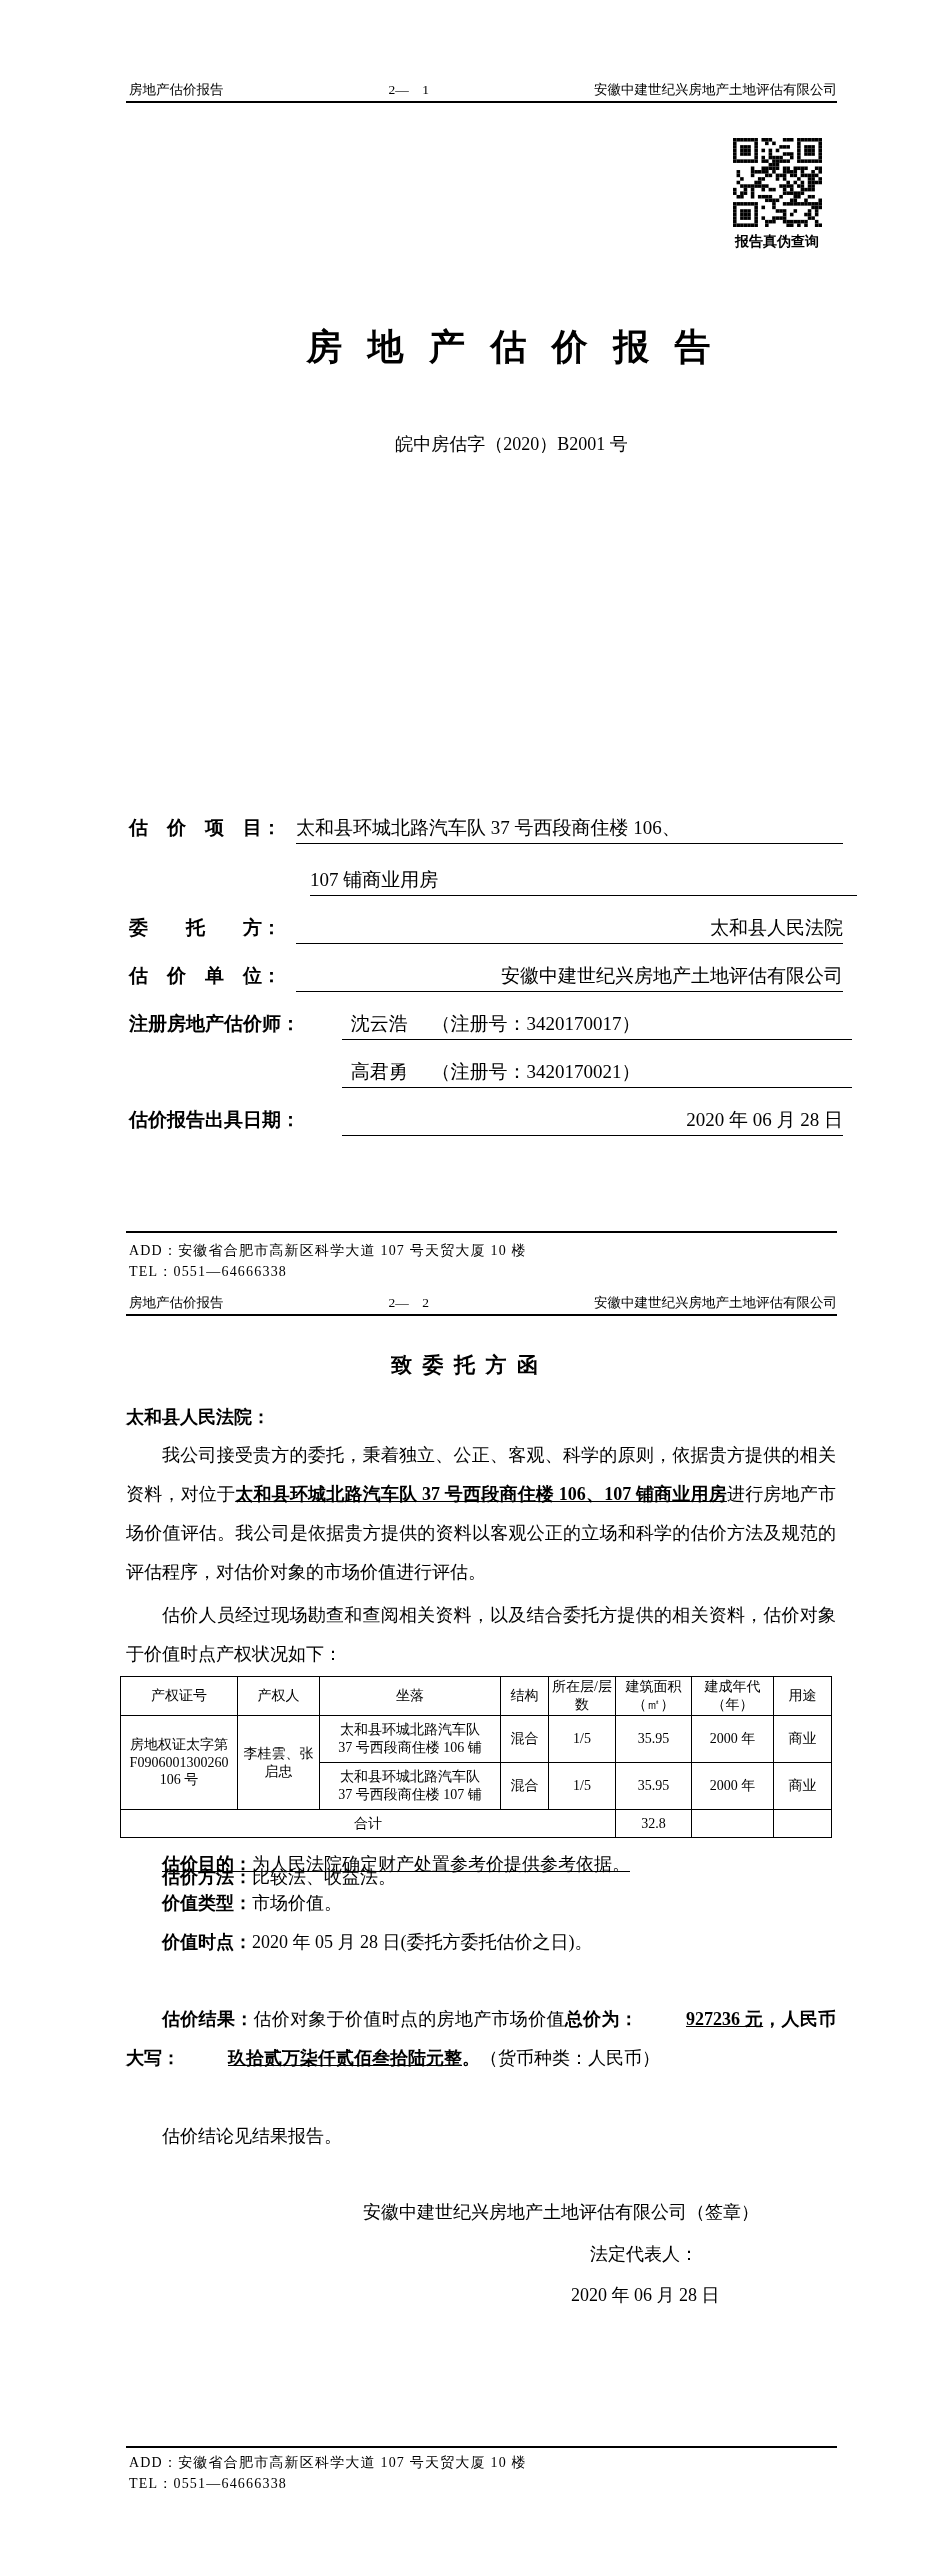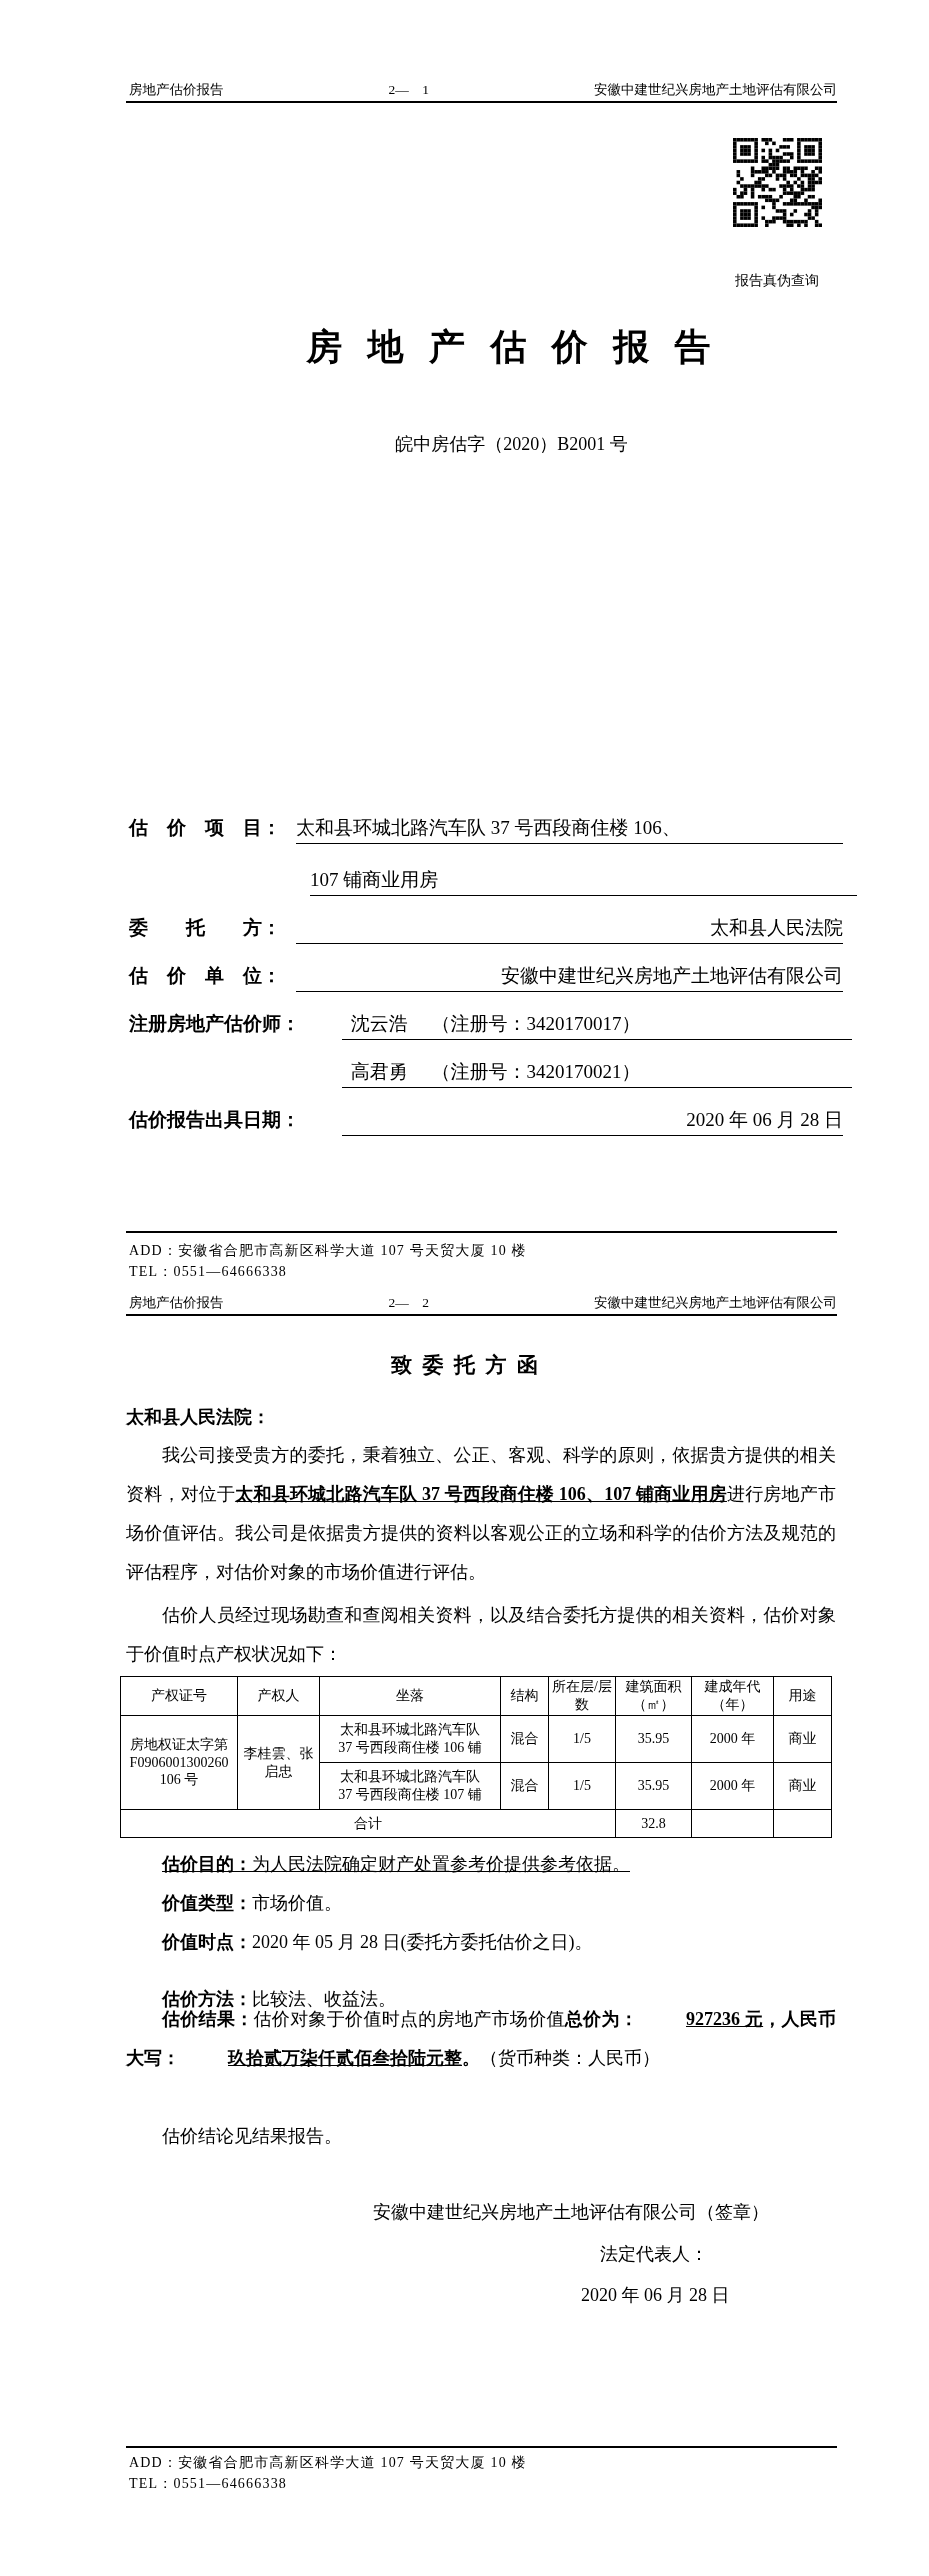--- a/index.html
+++ b/index.html
@@ -22,24 +22,24 @@
   .salutation{position:absolute;left:126px;font-size:18px;font-weight:bold;}
   .para{position:absolute;left:126px;width:710px;font-size:18px;line-height:39px;text-align:justify;}
   .indent{text-indent:36px;}
   .em-bu{font-weight:bold;text-decoration:underline;}
   .bold{font-weight:bold;}
   .bu{font-weight:bold;text-decoration:underline;padding-left:48px;}
   table.prop{position:absolute;left:120px;top:1676px;width:712px;border-collapse:collapse;
              font-size:14px;line-height:17.6px;table-layout:fixed;}
   table.prop td,table.prop th{border:1.2px solid #000;text-align:center;vertical-align:middle;
              font-weight:normal;padding:1.2px 2.3px;word-break:break-all;}
-  .sig-line{position:absolute;font-size:18px;line-height:23.4px;white-space:pre;margin-left:10px;}
+  .sig-line{position:absolute;font-size:18px;line-height:23.4px;white-space:pre;}
   .qr-wrap{position:absolute;left:733px;top:136px;width:89px;height:93px;}
   .qr-caption{position:absolute;left:722px;top:233px;width:110px;text-align:center;
-              font-size:14px;font-weight:normal;margin-top:39px;}
+              font-size:14px;font-weight:bold;}
 </style>
 </head>
 <body>
 
 <div class="doc">
 
   <section>
     <div class="pg-header" style="top:81px;">
       <span>房地产估价报告</span>
       <span class="pre">2—    1</span>
@@ -461,21 +461,21 @@
 
     <div class="para indent" style="top:1845px;text-decoration:underline;">
       <span class="bold">估价目的：</span><span>为人民法院确定财产处置参考价提供参考依据。</span>
     </div>
     <div class="para indent" style="top:1884px;">
       <span class="bold">价值类型：</span><span>市场价值。</span>
     </div>
     <div class="para indent" style="top:1923px;">
       <span class="bold">价值时点：</span><span>2020 年 05 月 28 日(委托方委托估价之日)。</span>
     </div>
-    <div class="para indent" style="top:1980px;">
+    <div class="para indent" style="top:1858px;">
       <span class="bold">估价方法：</span><span>比较法、收益法。</span>
     </div>
     <div class="para indent" style="top:2000px;">
       <span class="bold">估价结果：</span><span>估价对象于价值时点的房地产市场价值</span><span class="bold">总价为：</span><span class="bu">927236 元</span><span class="bold">，人民币大写：</span><span class="bu">玖拾贰万柒仟贰佰叁拾陆元整</span><span class="bold">。</span><span>（货币种类：人民币）</span>
     </div>
     <div class="para indent" style="top:2117px;">估价结论见结果报告。</div>
 
     <div class="sig-line" style="left:363px;top:2201px;">安徽中建世纪兴房地产土地评估有限公司（签章）</div>
     <div class="sig-line" style="left:590px;top:2243px;">法定代表人：</div>
     <div class="sig-line" style="left:571px;top:2284px;">2020 年 06 月 28 日</div>

